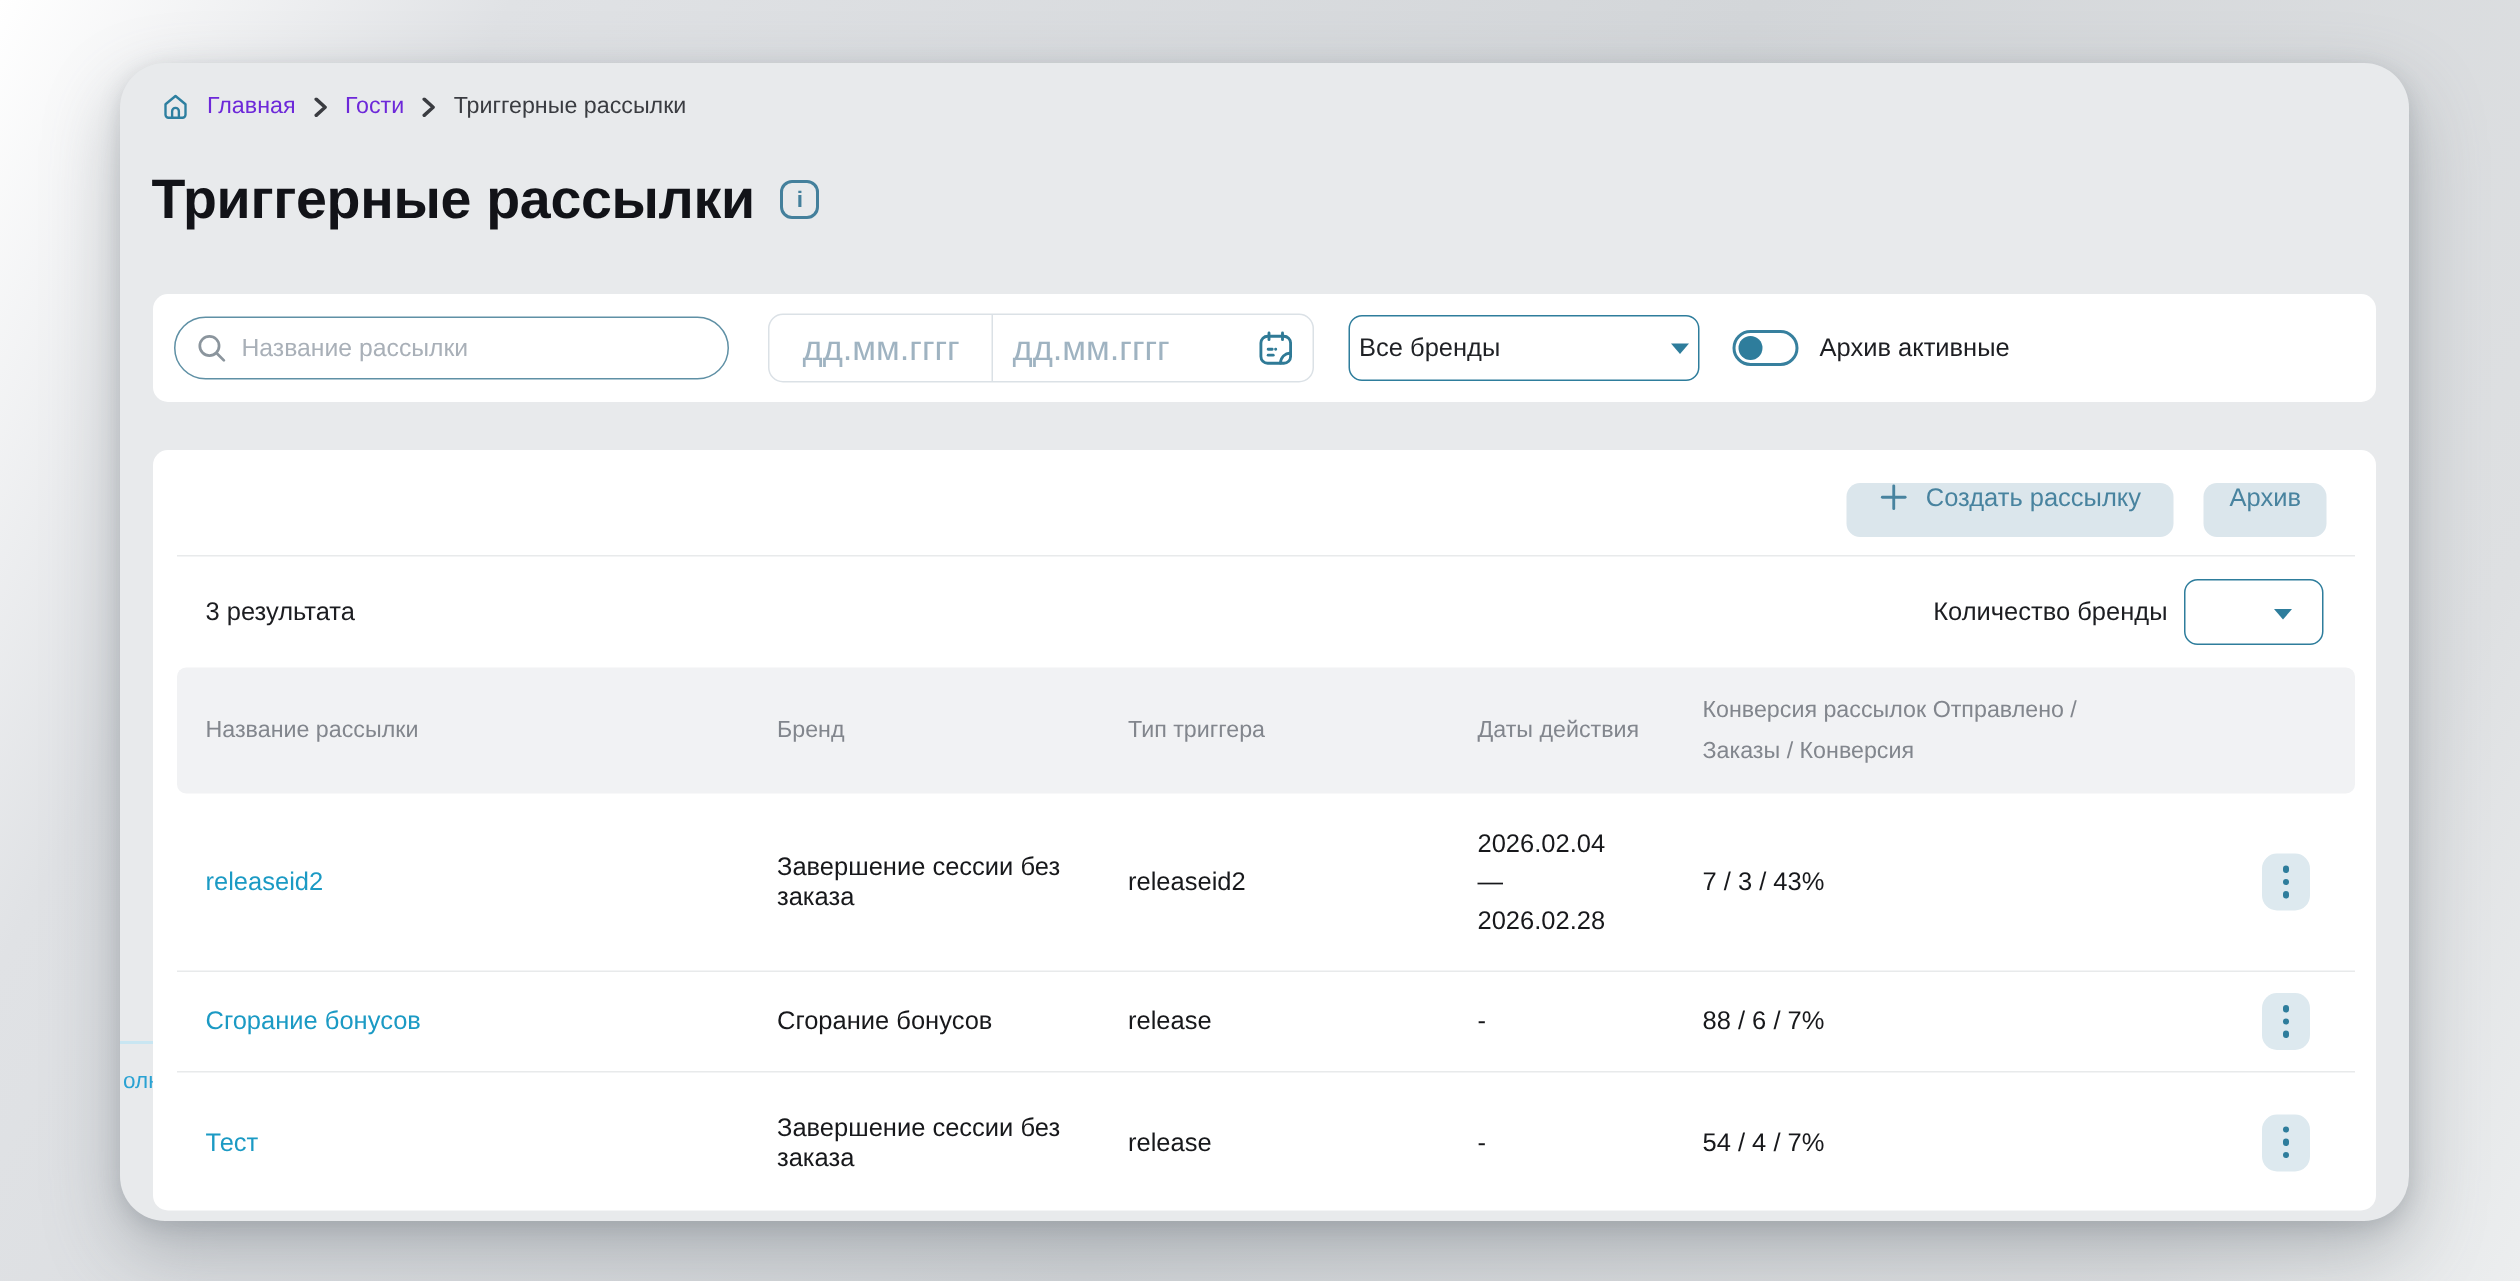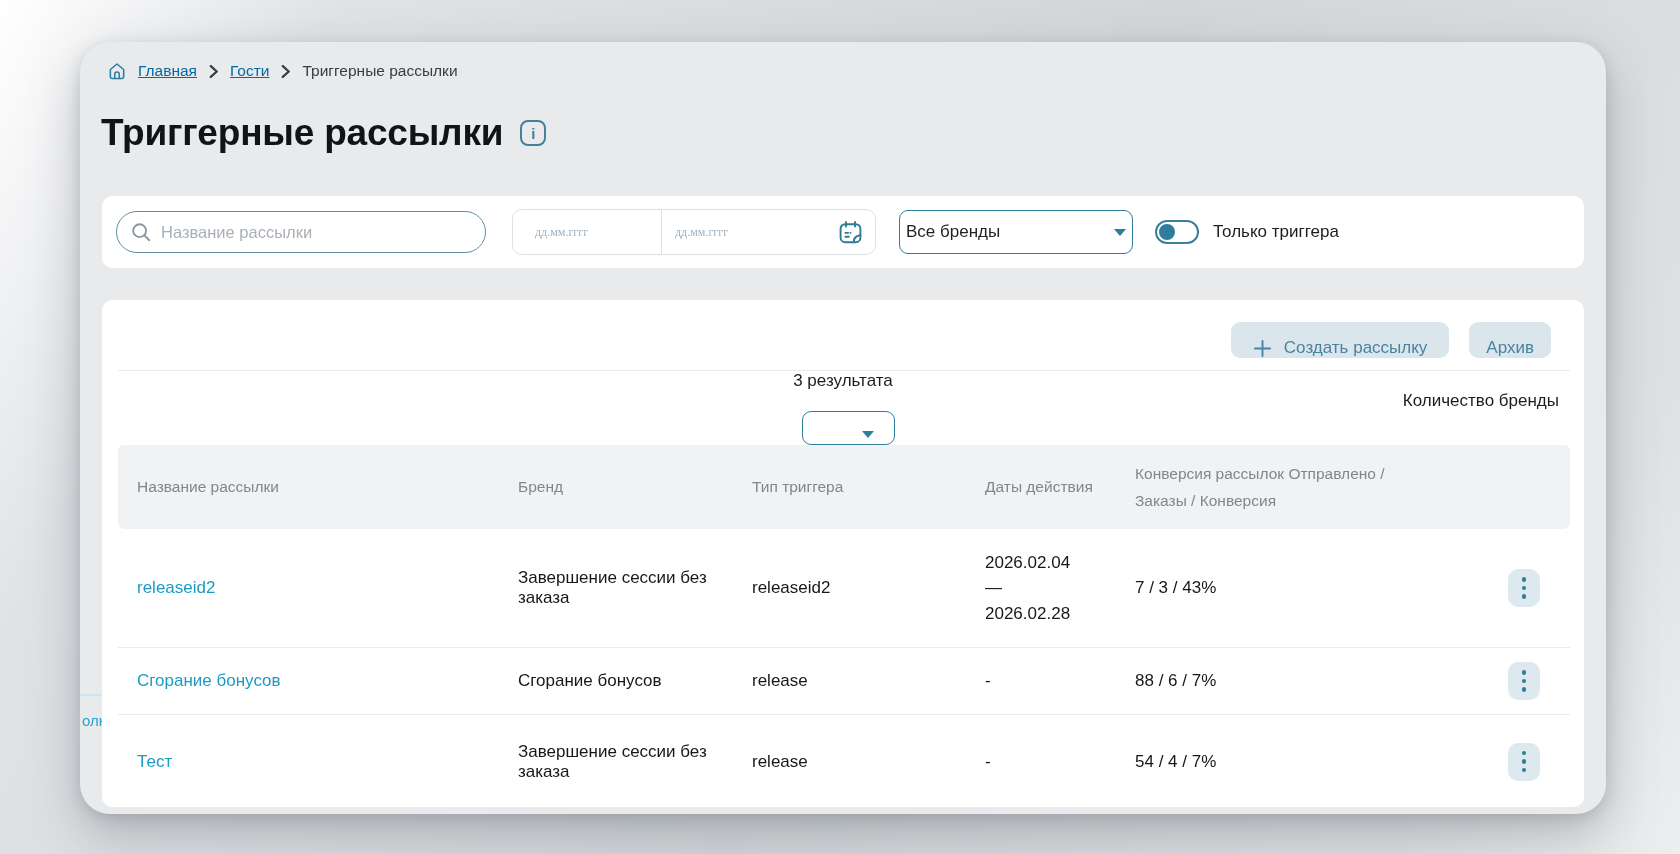--- a/index.html
+++ b/index.html
@@ -10,21 +10,21 @@
     background: linear-gradient(118deg, #ffffff 0%, #e0e2e5 16%, #d3d6d9 55%, #dee0e2 88%, #eceeef 100%);
   }
   .window {
     position: absolute; left: 80px; top: 42px; width: 1526px; height: 772px;
     background: #e8eaec; border-radius: 30px; overflow: hidden;
     box-shadow: 0 20px 50px rgba(96,104,112,.38), 0 4px 14px rgba(96,104,112,.22);
   }
 
   
   .breadcrumb { position: absolute; left: 27px; top: 19px; display: flex; align-items: center; gap: 11px; font-size: 15.5px; }
-  .crumb-link { color: #0369a1; cursor: pointer; text-decoration: underline; }
+  .crumb-link { color: #6d28d9; cursor: pointer; }
   .crumb-sep { display: flex; align-items: center; }
   .crumb-current { color: #3a3c41; font-weight: 500; }
 
   
   .title-row { position: absolute; left: 21px; top: 70px; display: flex; align-items: center; gap: 17px; }
   .page-title { font-size: 37px; font-weight: 700; color: #121318; letter-spacing: -0.2px; }
   .info-icon {
     width: 26px; height: 26px; border: 2px solid #44809c; border-radius: 8px; color: #44809c;
     display: flex; align-items: center; justify-content: center; font-size: 15px; font-weight: 600; cursor: pointer;
   }
@@ -37,44 +37,44 @@
   .search-box {
     width: 370px; height: 42px; border: 1.5px solid #5f90a5; border-radius: 21px;
     display: flex; align-items: center; padding: 0 13px; gap: 9px; background: #fff;
   }
   .search-box input { border: none; outline: none; flex: 1; font-size: 16.5px; color: #33363a; background: transparent; font-family: inherit; }
   .search-box input::placeholder { color: #a9b0b8; }
   .date-group {
     margin-left: 26px; width: 364px; height: 46px; background: #fff;
     border: 1px solid #dbe1e6; border-radius: 10px; display: flex; align-items: center; overflow: hidden;
   }
-  .date-group input { width: 148px; border: none; outline: none; background: transparent; padding-left: 22px; font-size: 12px; color: #33363a; font-family: Liberation Serif, serif; }
+  .date-group input { width: 148px; border: none; outline: none; background: transparent; padding-left: 22px; font-size: 23px; color: #33363a; font-family: Liberation Sans, sans-serif; }
   .date-group input::placeholder { color: #9fb3c1; }
   .date-group input.date-to { width: 160px; padding-left: 13px; }
   .date-divider { width: 1px; height: 100%; background: #dbe1e6; }
   .calendar-btn { margin-left: auto; margin-right: 11px; background: none; border: none; cursor: pointer; display: flex; }
   .brand-select {
     margin-left: 23px; width: 234px; height: 44px; border: 1.5px solid #2e7d9c; border-radius: 9px;
     background: #fff; display: flex; align-items: center; padding: 0 6px;
     font-size: 17px; color: #1f2125; font-weight: 500; cursor: pointer;
   }
   .caret { width: 0; height: 0; border-left: 6px solid transparent; border-right: 6px solid transparent; border-top: 7px solid #2e7d9c; }
   .brand-select .caret { margin-left: auto; }
   .toggle { margin-left: 22px; width: 44px; height: 24px; border: 2px solid #37809e; border-radius: 13px; position: relative; background: #fff; cursor: pointer; flex: none; }
   .toggle .knob { position: absolute; left: 2px; top: 2px; width: 16px; height: 16px; border-radius: 50%; background: #2e7d9c; }
   .toggle-label { margin-left: 14px; font-size: 17px; color: #1d1e22; }
 
   
   .content-card { position: absolute; left: 22px; top: 258px; width: 1482px; height: 507px; background: #fff; border-radius: 10px; overflow: hidden; z-index: 2; }
   .toolbar { display: flex; justify-content: flex-end; gap: 20px; margin: 22px 33px 0 0; }
-  .btn { height: 36px; background: #dbe6ec; border: none; border-radius: 9px; color: #48839f; font-size: 17px; display: flex; align-items: flex-end; cursor: pointer; font-family: inherit; }
+  .btn { height: 36px; background: #dbe6ec; border: none; border-radius: 9px; color: #48839f; font-size: 17px; display: flex; align-items: flex-start; cursor: pointer; font-family: inherit; }
   .btn-create { padding: 0 22px; gap: 12px; }
   .btn-archive { padding: 0 17px; }
   .toolbar-divider { height: 1px; background: #e8eaeb; margin: 12px 14px 0 16px; }
-  .results-row { height: 74px; display: flex; align-items: center; padding: 0 25px; flex-direction: column; }
+  .results-row { height: 74px; display: flex; align-items: center; padding: 0 35px; }
   .results-count { font-size: 17px; color: #1c1d21; font-weight: 500; }
   .rows-label { margin-left: auto; font-size: 17px; color: #1c1d21; }
   .rows-select { margin-left: 11px; width: 93px; height: 44px; border: 1.5px solid #2e7d9c; border-radius: 9px; position: relative; background: #fff; cursor: pointer; }
   .rows-select .caret { position: absolute; right: 20px; top: 19px; }
 
   
   .table-zone { margin: 0 14px 0 16px; }
   .thead, .trow { display: grid; grid-template-columns: 381px 234px 233px 150px 373px 1fr; align-items: center; padding-left: 19px; }
   .thead { background: #f1f2f4; border-radius: 6px; height: 84px; font-size: 15.5px; color: #82868d; line-height: 1.75; }
   .thead > div { padding-right: 18px; white-space: pre-line; }
@@ -152,21 +152,21 @@
       </div>
 
       <div class="brand-select">
         <span>Все бренды</span>
         <span class="caret"></span>
       </div>
 
       <div class="toggle">
         <span class="knob"></span>
       </div>
-      <span class="toggle-label">Только триггера</span>
+      <span class="toggle-label">Архив активные</span>
     </div>
 
     <div class="content-card">
       <div class="toolbar">
         <button class="btn btn-create">
           <span style="display:flex;">
             <svg width="19" height="19" viewBox="0 0 20 20" stroke="#48839f" stroke-width="2" stroke-linecap="round">
                 <path d="M10 2 V18"></path>
                 <path d="M2 10 H18"></path>
               </svg>

